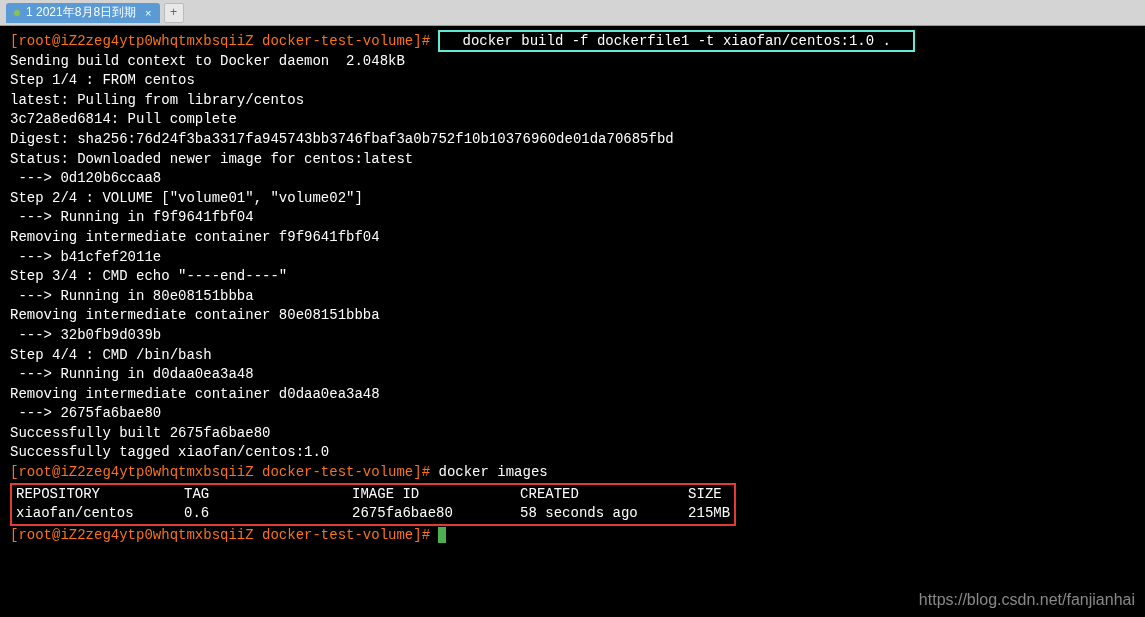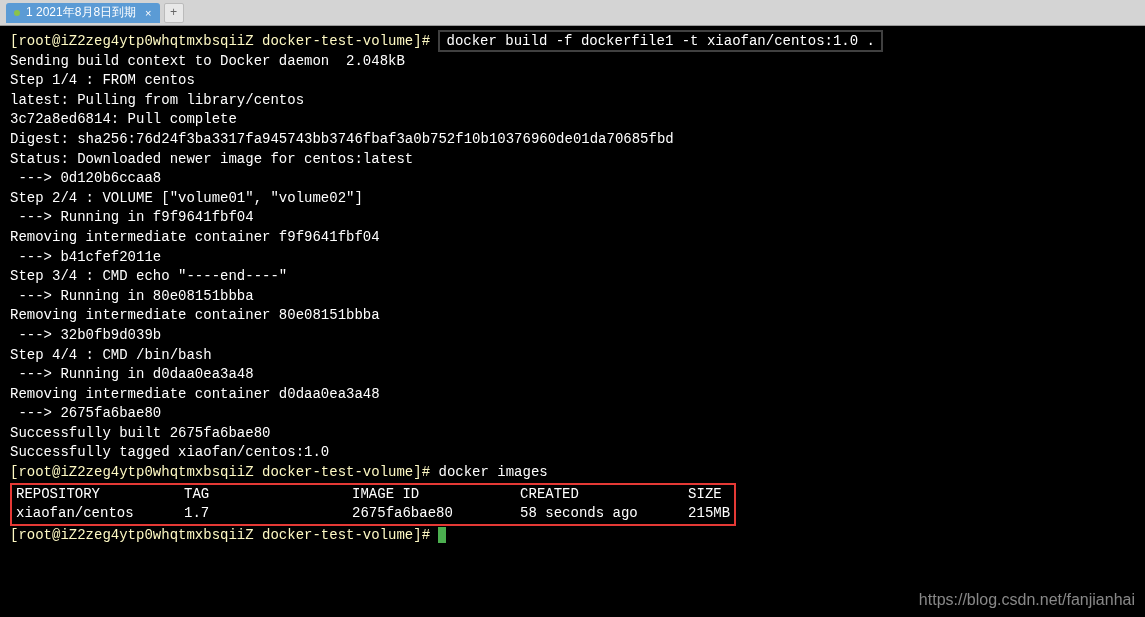--- a/index.html
+++ b/index.html
@@ -62,21 +62,21 @@
       background: #000;
       color: #fff;
       padding: 6px 10px;
       height: 591px;
       line-height: 1.4;
       font-size: 14px;
       position: relative;
       white-space: pre;
       font-family: 'Consolas', 'Courier New', monospace;
     }
-    .prompt { color: #fef9c3; }
+    .prompt { color: #f97316; }
     .line { display: block; white-space: pre; }
     .cursor {
       background: #4caf50;
       display: inline-block;
       width: 8px;
       height: 16px;
       vertical-align: middle;
     }
     .watermark {
       position: absolute;
@@ -85,32 +85,32 @@
       color: #888;
       font-family: Arial, sans-serif;
       font-size: 16px;
     }
     .row-box {
       border: 2px solid #e53935;
       display: inline-block;
       padding: 0 4px;
     }
     .inline-red {
-      border: 2px solid #404040;
-      padding: 1px 6px;
+      border: 2px solid #5eead4;
+      padding: 1px 22px;
     }
   </style>
 </head>
 <body>
 
 <div class="tab-bar">
   <div class="tab">
     <span class="tab-dot"></span>
     <span>1 2021年8月8日到期</span>
     <span class="tab-close">×</span>
   </div>
   <div class="new-tab">+</div>
 </div>
 
 <div class="terminal"><span class="line"><span class="prompt">[root@iZ2zeg4ytp0whqtmxbsqiiZ docker-test-volume]# </span><span class="inline-red">docker build -f dockerfile1 -t xiaofan/centos:1.0 .</span></span><span class="line">Sending build context to Docker daemon  2.048kB</span><span class="line">Step 1/4 : FROM centos</span><span class="line">latest: Pulling from library/centos</span><span class="line">3c72a8ed6814: Pull complete</span><span class="line">Digest: sha256:76d24f3ba3317fa945743bb3746fbaf3a0b752f10b10376960de01da70685fbd</span><span class="line">Status: Downloaded newer image for centos:latest</span><span class="line"> ---&gt; 0d120b6ccaa8</span><span class="line">Step 2/4 : VOLUME ["volume01", "volume02"]</span><span class="line"> ---&gt; Running in f9f9641fbf04</span><span class="line">Removing intermediate container f9f9641fbf04</span><span class="line"> ---&gt; b41cfef2011e</span><span class="line">Step 3/4 : CMD echo "----end----"</span><span class="line"> ---&gt; Running in 80e08151bbba</span><span class="line">Removing intermediate container 80e08151bbba</span><span class="line"> ---&gt; 32b0fb9d039b</span><span class="line">Step 4/4 : CMD /bin/bash</span><span class="line"> ---&gt; Running in d0daa0ea3a48</span><span class="line">Removing intermediate container d0daa0ea3a48</span><span class="line"> ---&gt; 2675fa6bae80</span><span class="line">Successfully built 2675fa6bae80</span><span class="line">Successfully tagged xiaofan/centos:1.0</span><span class="line"><span class="prompt">[root@iZ2zeg4ytp0whqtmxbsqiiZ docker-test-volume]# </span><span>docker images</span></span><span class="line"><span class="row-box"><span>REPOSITORY          TAG                 IMAGE ID            CREATED             SIZE</span>
-<span>xiaofan/centos      1.7                 2675fa6bae80        58 seconds ago      215MB</span></span></span><span class="line"><span class="prompt">[root@iZ2zeg4ytp0whqtmxbsqiiZ docker-test-volume]# </span><span class="cursor"></span></span>
+<span>xiaofan/centos      0.6                 2675fa6bae80        58 seconds ago      215MB</span></span></span><span class="line"><span class="prompt">[root@iZ2zeg4ytp0whqtmxbsqiiZ docker-test-volume]# </span><span class="cursor"></span></span>
   <div class="watermark">https://blog.csdn.net/fanjianhai</div>
 </div>
 
 </body></html>

